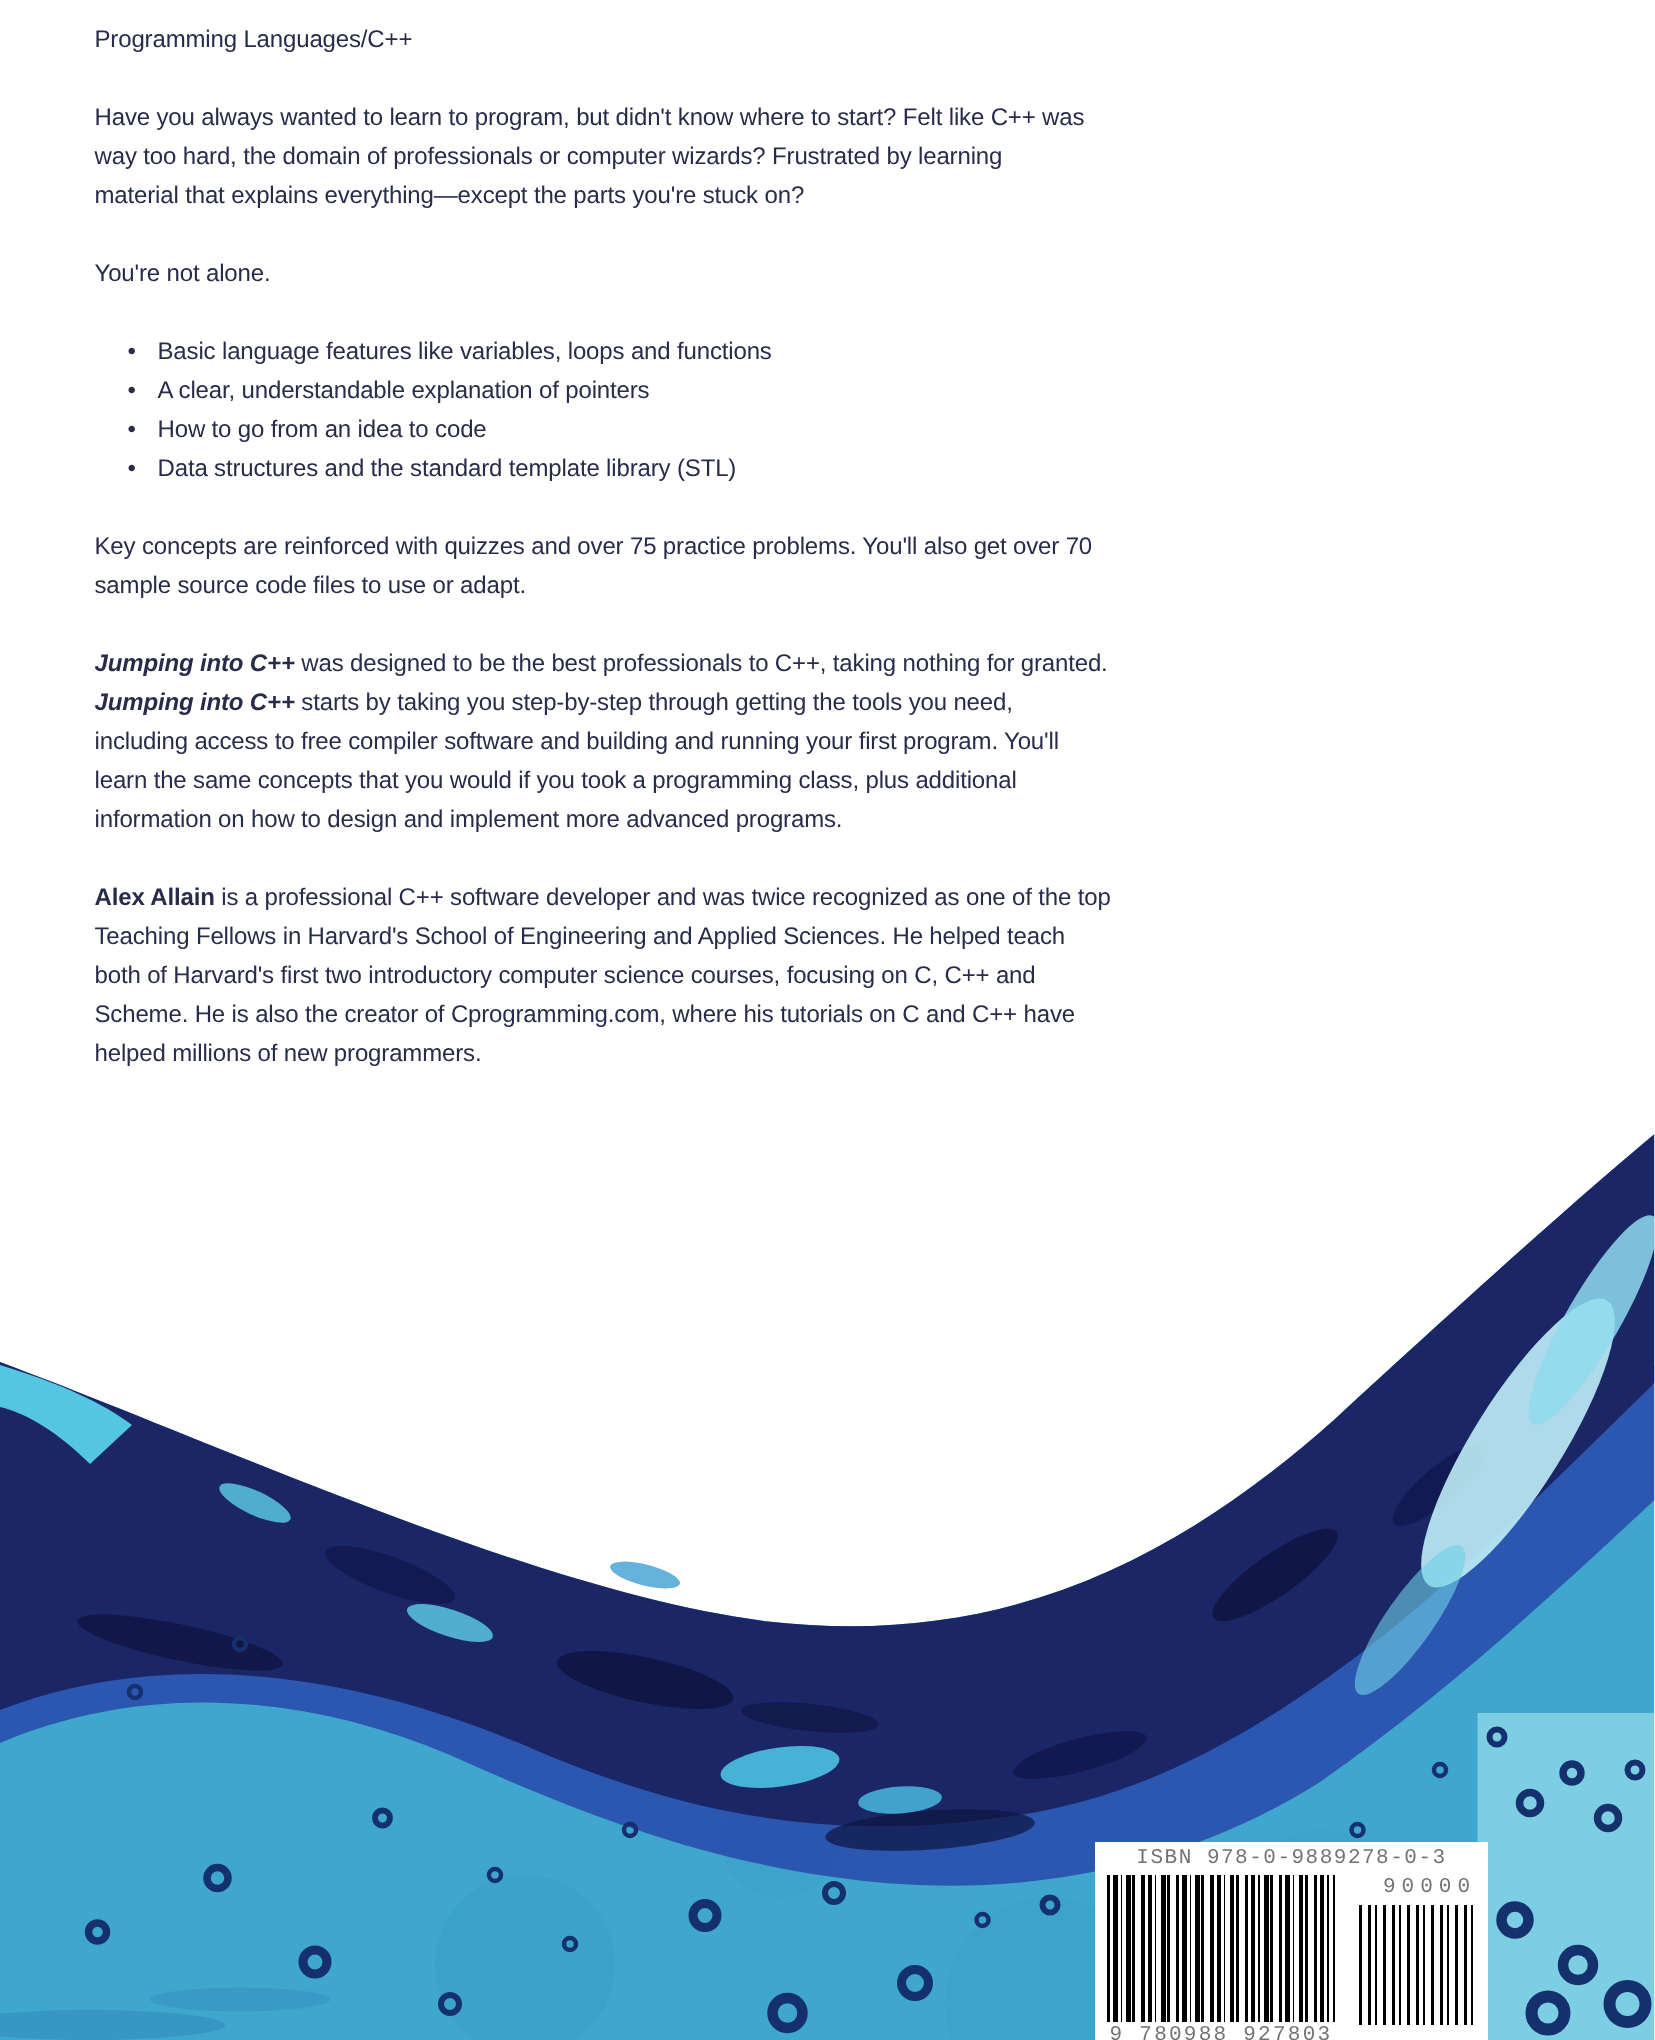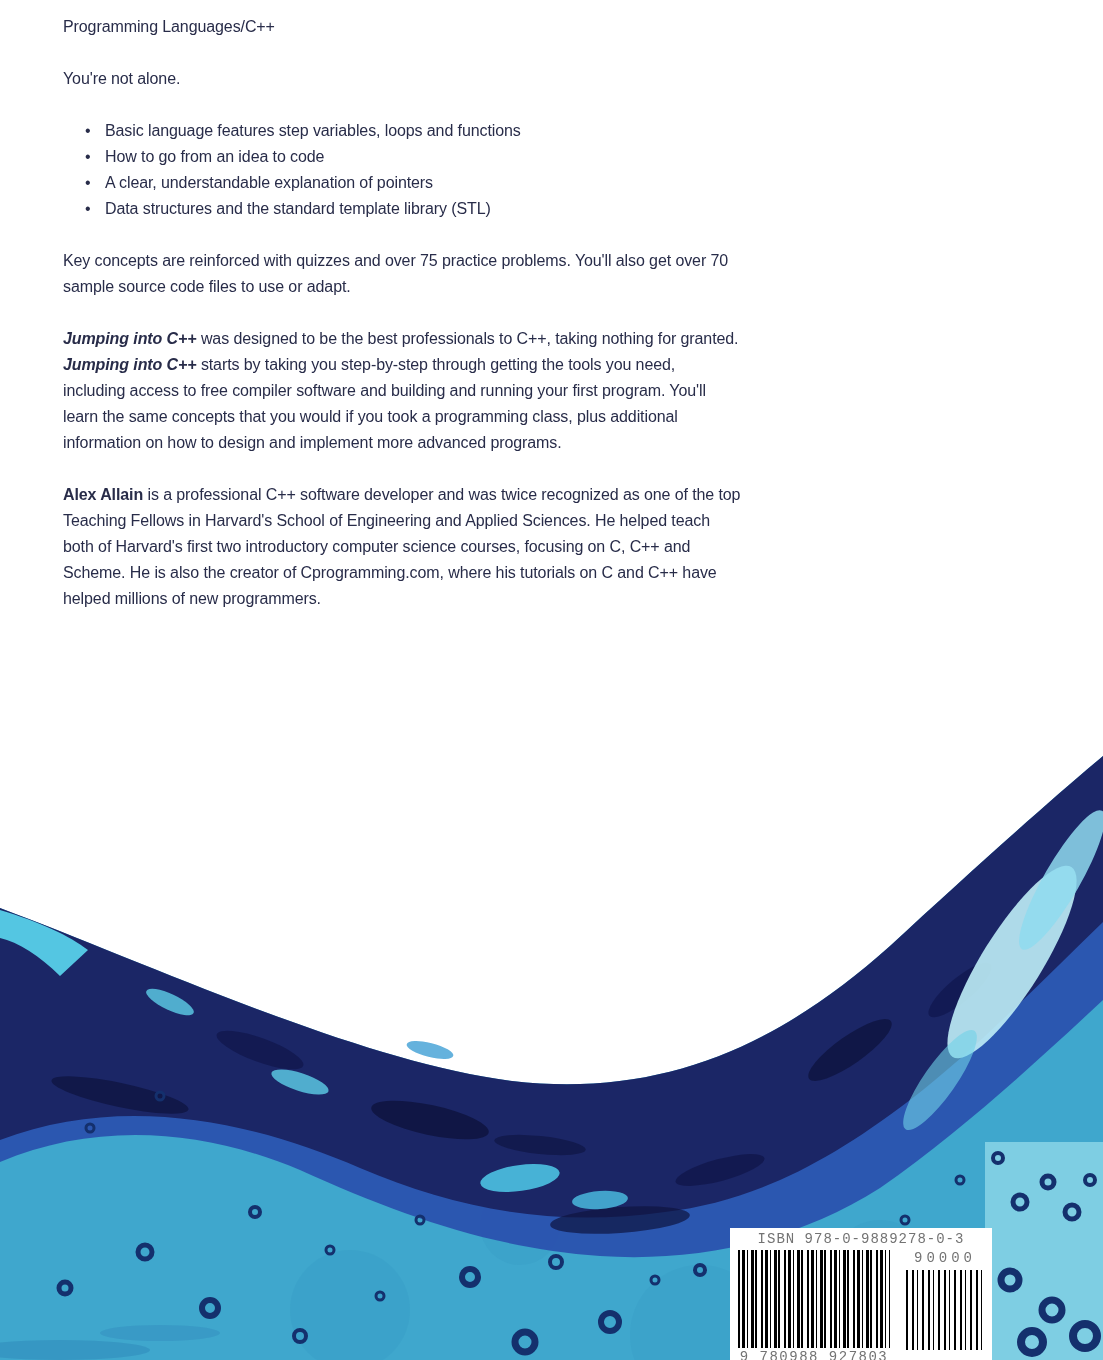--- a/index.html
+++ b/index.html
@@ -37,21 +37,21 @@
   .bars{background-color:#fff;}
   .bars.main{
     height:98px;
     background-image:repeating-linear-gradient(90deg,
       #000 0 2px,transparent 2px 4px,#000 4px 7px,transparent 7px 9px,
       #000 9px 10px,transparent 10px 13px,#000 13px 16px,transparent 16px 17px,
       #000 17px 19px,transparent 19px 23px);
   }
   .bc-digits{font-size:14px;letter-spacing:1.5px;text-align:center;line-height:18px;background:#fff;white-space:nowrap;}
   .bc-supp{width:78px;display:flex;flex-direction:column;}
-  .supp-num{font-size:14px;letter-spacing:4px;text-align:center;line-height:16px;margin-bottom:2px;}
+  .supp-num{font-size:14px;letter-spacing:4px;text-align:right;line-height:16px;margin-bottom:2px;}
   .bars.supp{
     height:80px;margin-top:2px;
     background-image:repeating-linear-gradient(90deg,
       #000 0 2px,transparent 2px 6px,#000 6px 8px,transparent 8px 11px,
       #000 11px 12px,transparent 12px 16px);
   }
 </style>
 </head>
 <body>
 
@@ -124,28 +124,31 @@
       <circle cx="1010" cy="530" r="9" stroke-width="7"></circle>
       <circle cx="1052" cy="560" r="10" stroke-width="7"></circle>
       <circle cx="1032" cy="592" r="11" stroke-width="8"></circle>
       <circle cx="1085" cy="586" r="12" stroke-width="8"></circle>
     </g>
   </svg>
 
   <div class="text-block">
     <p class="category">Programming Languages/C++</p>
 
+    <p>Have you always wanted to learn to program, but didn't know where to start? Felt like C++ was
+way too hard, the domain of professionals or computer wizards? Frustrated by learning
+material that explains everything—except the parts you're stuck on?</p>
 
     <p>You're not alone.</p>
 
 
     <ul class="features">
-        <li>Basic language features step variables, loops and functions</li>
+        <li>Basic language features like variables, loops and functions</li>
+        <li>A clear, understandable explanation of pointers</li>
         <li>How to go from an idea to code</li>
-        <li>A clear, understandable explanation of pointers</li>
         <li>Data structures and the standard template library (STL)</li>
       </ul>
 
     <p>Key concepts are reinforced with quizzes and over 75 practice problems. You'll also get over 70
 sample source code files to use or adapt.</p>
 
     <p><span class="bi">Jumping into C++</span><span> was designed to be the best professionals to C++, taking nothing for granted.
 </span><span class="bi">Jumping into C++</span><span> starts by taking you step-by-step through getting the tools you need,
 including access to free compiler software and building and running your first program. You'll
 learn the same concepts that you would if you took a programming class, plus additional

